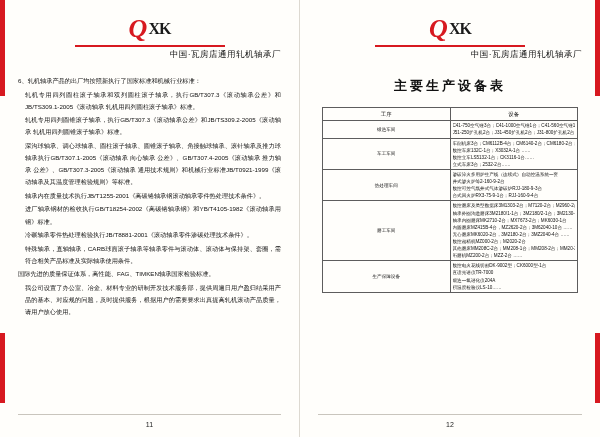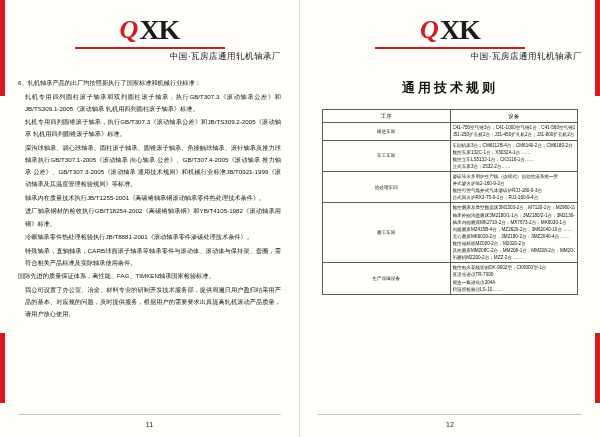--- a/index.html
+++ b/index.html
@@ -51,21 +51,21 @@
     font-family:"Liberation Serif", serif;
     font-style:italic;
     font-weight:bold;
     font-size:26px;
     color:#d71920;
     letter-spacing:-1px;
   }
   .logo-xk{
     font-family:"Liberation Serif", serif;
     font-weight:bold;
-    font-size:28px;
+    font-size:16px;
     color:#1a1a1a;
     letter-spacing:-1px;
   }
   .logo-rule{
     width:150px;height:2px;background:#d71920;margin:3px auto 2px auto;
   }
   .logo-name{
     font-size:8.5px;color:#111;letter-spacing:.5px;text-align:right;
   }
 
@@ -173,21 +173,21 @@
 
     <div class="logo-wrap">
       <div class="logo-mark">
         <span class="logo-q">Q</span>
         <span class="logo-xk">XK</span>
       </div>
       <div class="logo-rule"></div>
       <div class="logo-name">中国·瓦房店通用轧机轴承厂</div>
     </div>
 
-    <div class="doc-title">通用技术规则</div>
+    <div class="doc-title">主要生产设备表</div>
 
     <table class="equip">
       <thead>
         <tr>
           <th>工序</th>
           <th>设备</th>
         </tr>
       </thead>
       <tbody>
         <tr>

